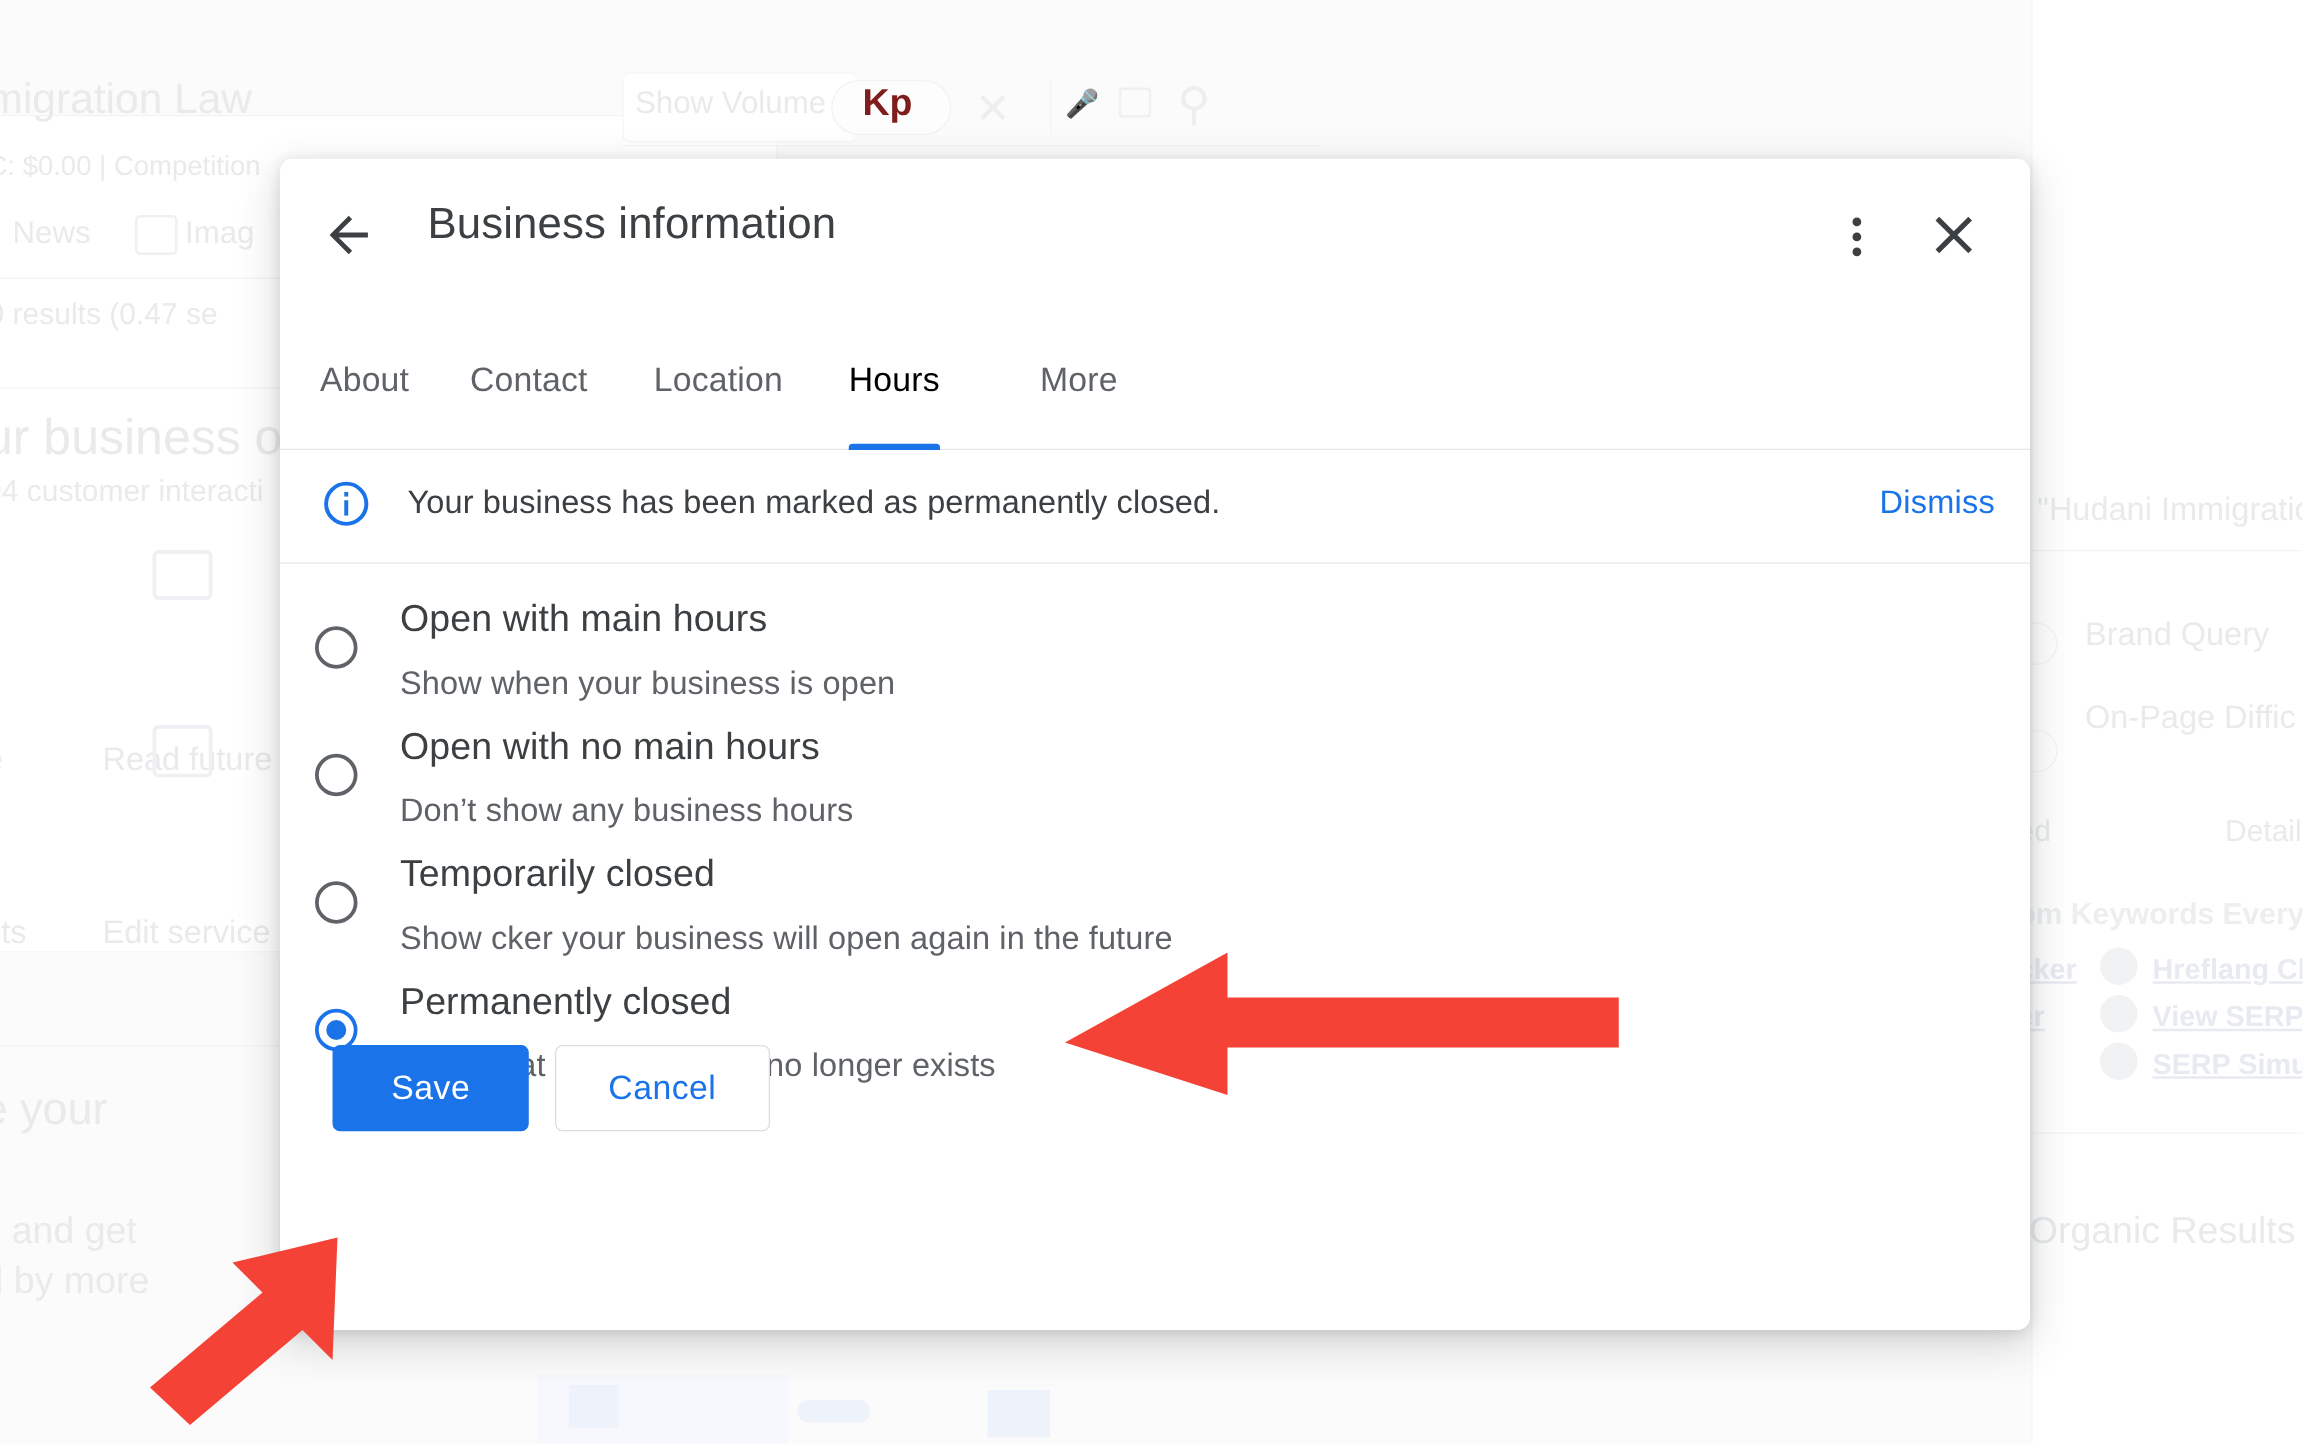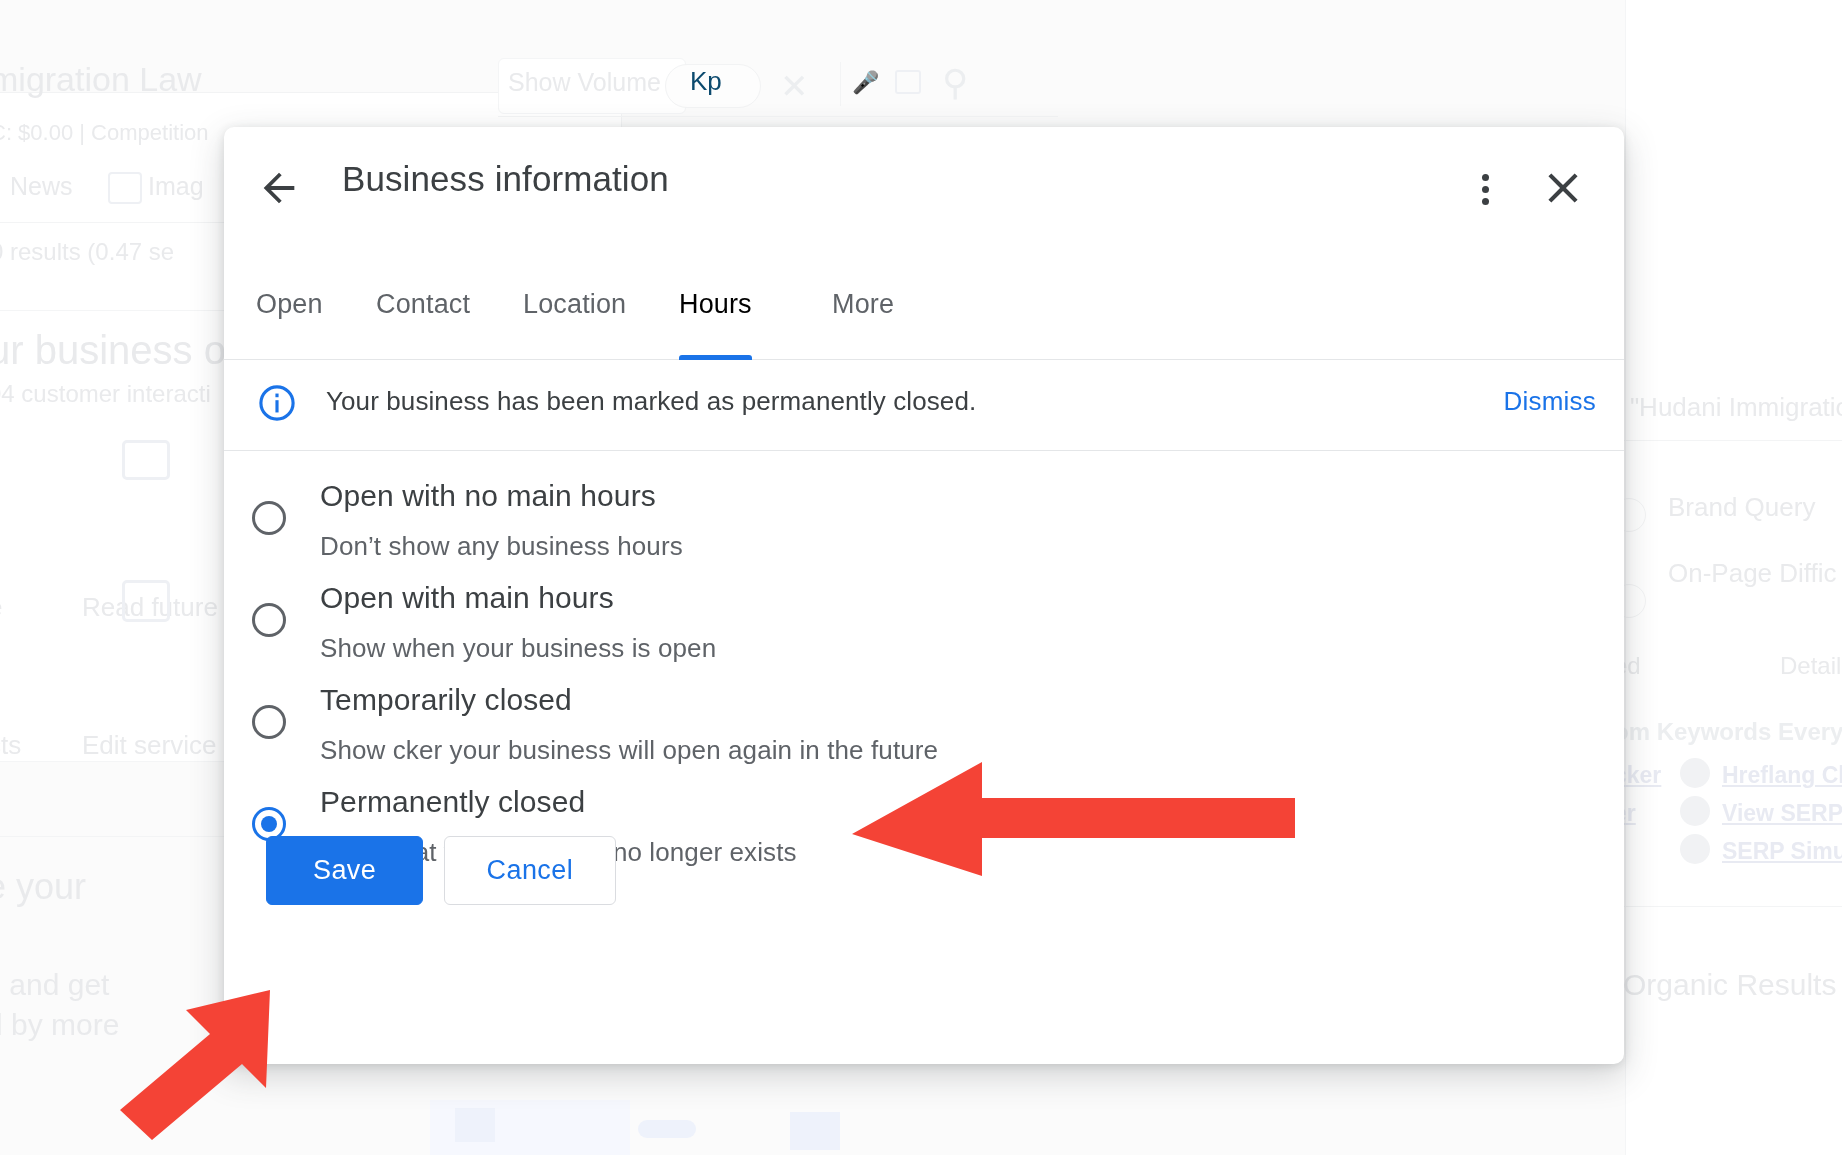--- a/index.html
+++ b/index.html
@@ -312,21 +312,21 @@
   <div class="bg-text" style="left:82px; top:730px; font-size:26px;">Edit service</div>
 
   <div class="bg-rule" style="left:-40px; top:836px; width:660px;"></div>
   <div class="bg-text" style="left:-14px; top:866px; font-size:36px;">e your</div>
   <div class="bg-text" style="left:-14px; top:968px; font-size:30px;">s and get</div>
   <div class="bg-text" style="left:-14px; top:1008px; font-size:30px;">d by more</div>
 
   <div class="bg-searchbox" style="left:498px; top:58px; width:186px; height:54px;"></div>
   <div class="bg-text" style="left:508px; top:68px; font-size:25px;">Show Volume</div>
   <div class="bg-pill" style="left:665px; top:64px; width:94px; height:42px;"></div>
-  <div class="bg-text" style="left:690px; top:66px; font-size:26px; color:#0c4a6e; font-weight:normal;">Kp</div>
+  <div class="bg-text" style="left:690px; top:66px; font-size:30px; color:#7f1d1d; font-weight:bold;">Kp</div>
   <div class="bg-icon" style="left:780px; top:66px; font-size:34px; color:#eceef0;">✕</div>
   <div class="bg-vrule" style="left:840px; top:62px; height:44px;"></div>
   <div class="bg-icon" style="left:852px; top:70px; font-size:22px; color:#eef0f4;">🎤</div>
   <div class="bg-icon" style="left:895px; top:70px; width:22px; height:20px; border:2px solid #eef0f4; border-radius:3px;"></div>
   <div class="bg-icon" style="left:942px; top:62px; font-size:36px; color:#eceef0;">⚲</div>
   <div class="bg-rule" style="left:498px; top:116px; width:560px;"></div>
 
   <div class="bg-panel" style="left:1625px; top:0px; width:220px; height:1155px; border-left:1px solid #f4f5f6;"></div>
   <div class="bg-text" style="left:1614px; top:392px; font-size:26px;">r "Hudani Immigration</div>
   <div class="bg-rule" style="left:1600px; top:440px; width:242px;"></div>
@@ -381,21 +381,21 @@
 
     <div class="close-x">
       <svg width="50" height="50" viewBox="0 0 24 24" aria-hidden="true">
         <path d="M19 6.41 17.59 5 12 10.59 6.41 5 5 6.41 10.59 12 5 17.59 6.41 19 12 13.41 17.59 19 19 17.59 13.41 12z" fill="#3c4043"></path>
       </svg>
     </div>
   </div>
 
   <div class="tabs">
     <div class="tab" style="left:32px;">
-      <span>Open</span>
+      <span>About</span>
     </div>
     <div class="tab" style="left:152px;">
       <span>Contact</span>
     </div>
     <div class="tab" style="left:299px;">
       <span>Location</span>
     </div>
     <div class="tab active" style="left:455px;">
       <span>Hours</span>
       <div class="tab-underline"></div>
@@ -414,28 +414,28 @@
       </svg>
     </div>
     <div class="banner-text">Your business has been marked as permanently closed.</div>
     <div class="banner-dismiss">Dismiss</div>
   </div>
 
   <div class="options">
 
     <div class="opt">
       <div class="radio"></div>
+      <div class="opt-title">Open with main hours</div>
+      <div class="opt-sub">Show when your business is open</div>
+    </div>
+
+    <div class="opt">
+      <div class="radio"></div>
       <div class="opt-title">Open with no main hours</div>
       <div class="opt-sub">Don’t show any business hours</div>
-    </div>
-
-    <div class="opt">
-      <div class="radio"></div>
-      <div class="opt-title">Open with main hours</div>
-      <div class="opt-sub">Show when your business is open</div>
     </div>
 
     <div class="opt">
       <div class="radio"></div>
       <div class="opt-title">Temporarily closed</div>
       <div class="opt-sub">Show cker your business will open again in the future</div>
     </div>
 
     <div class="opt">
       <div class="radio checked"></div>

